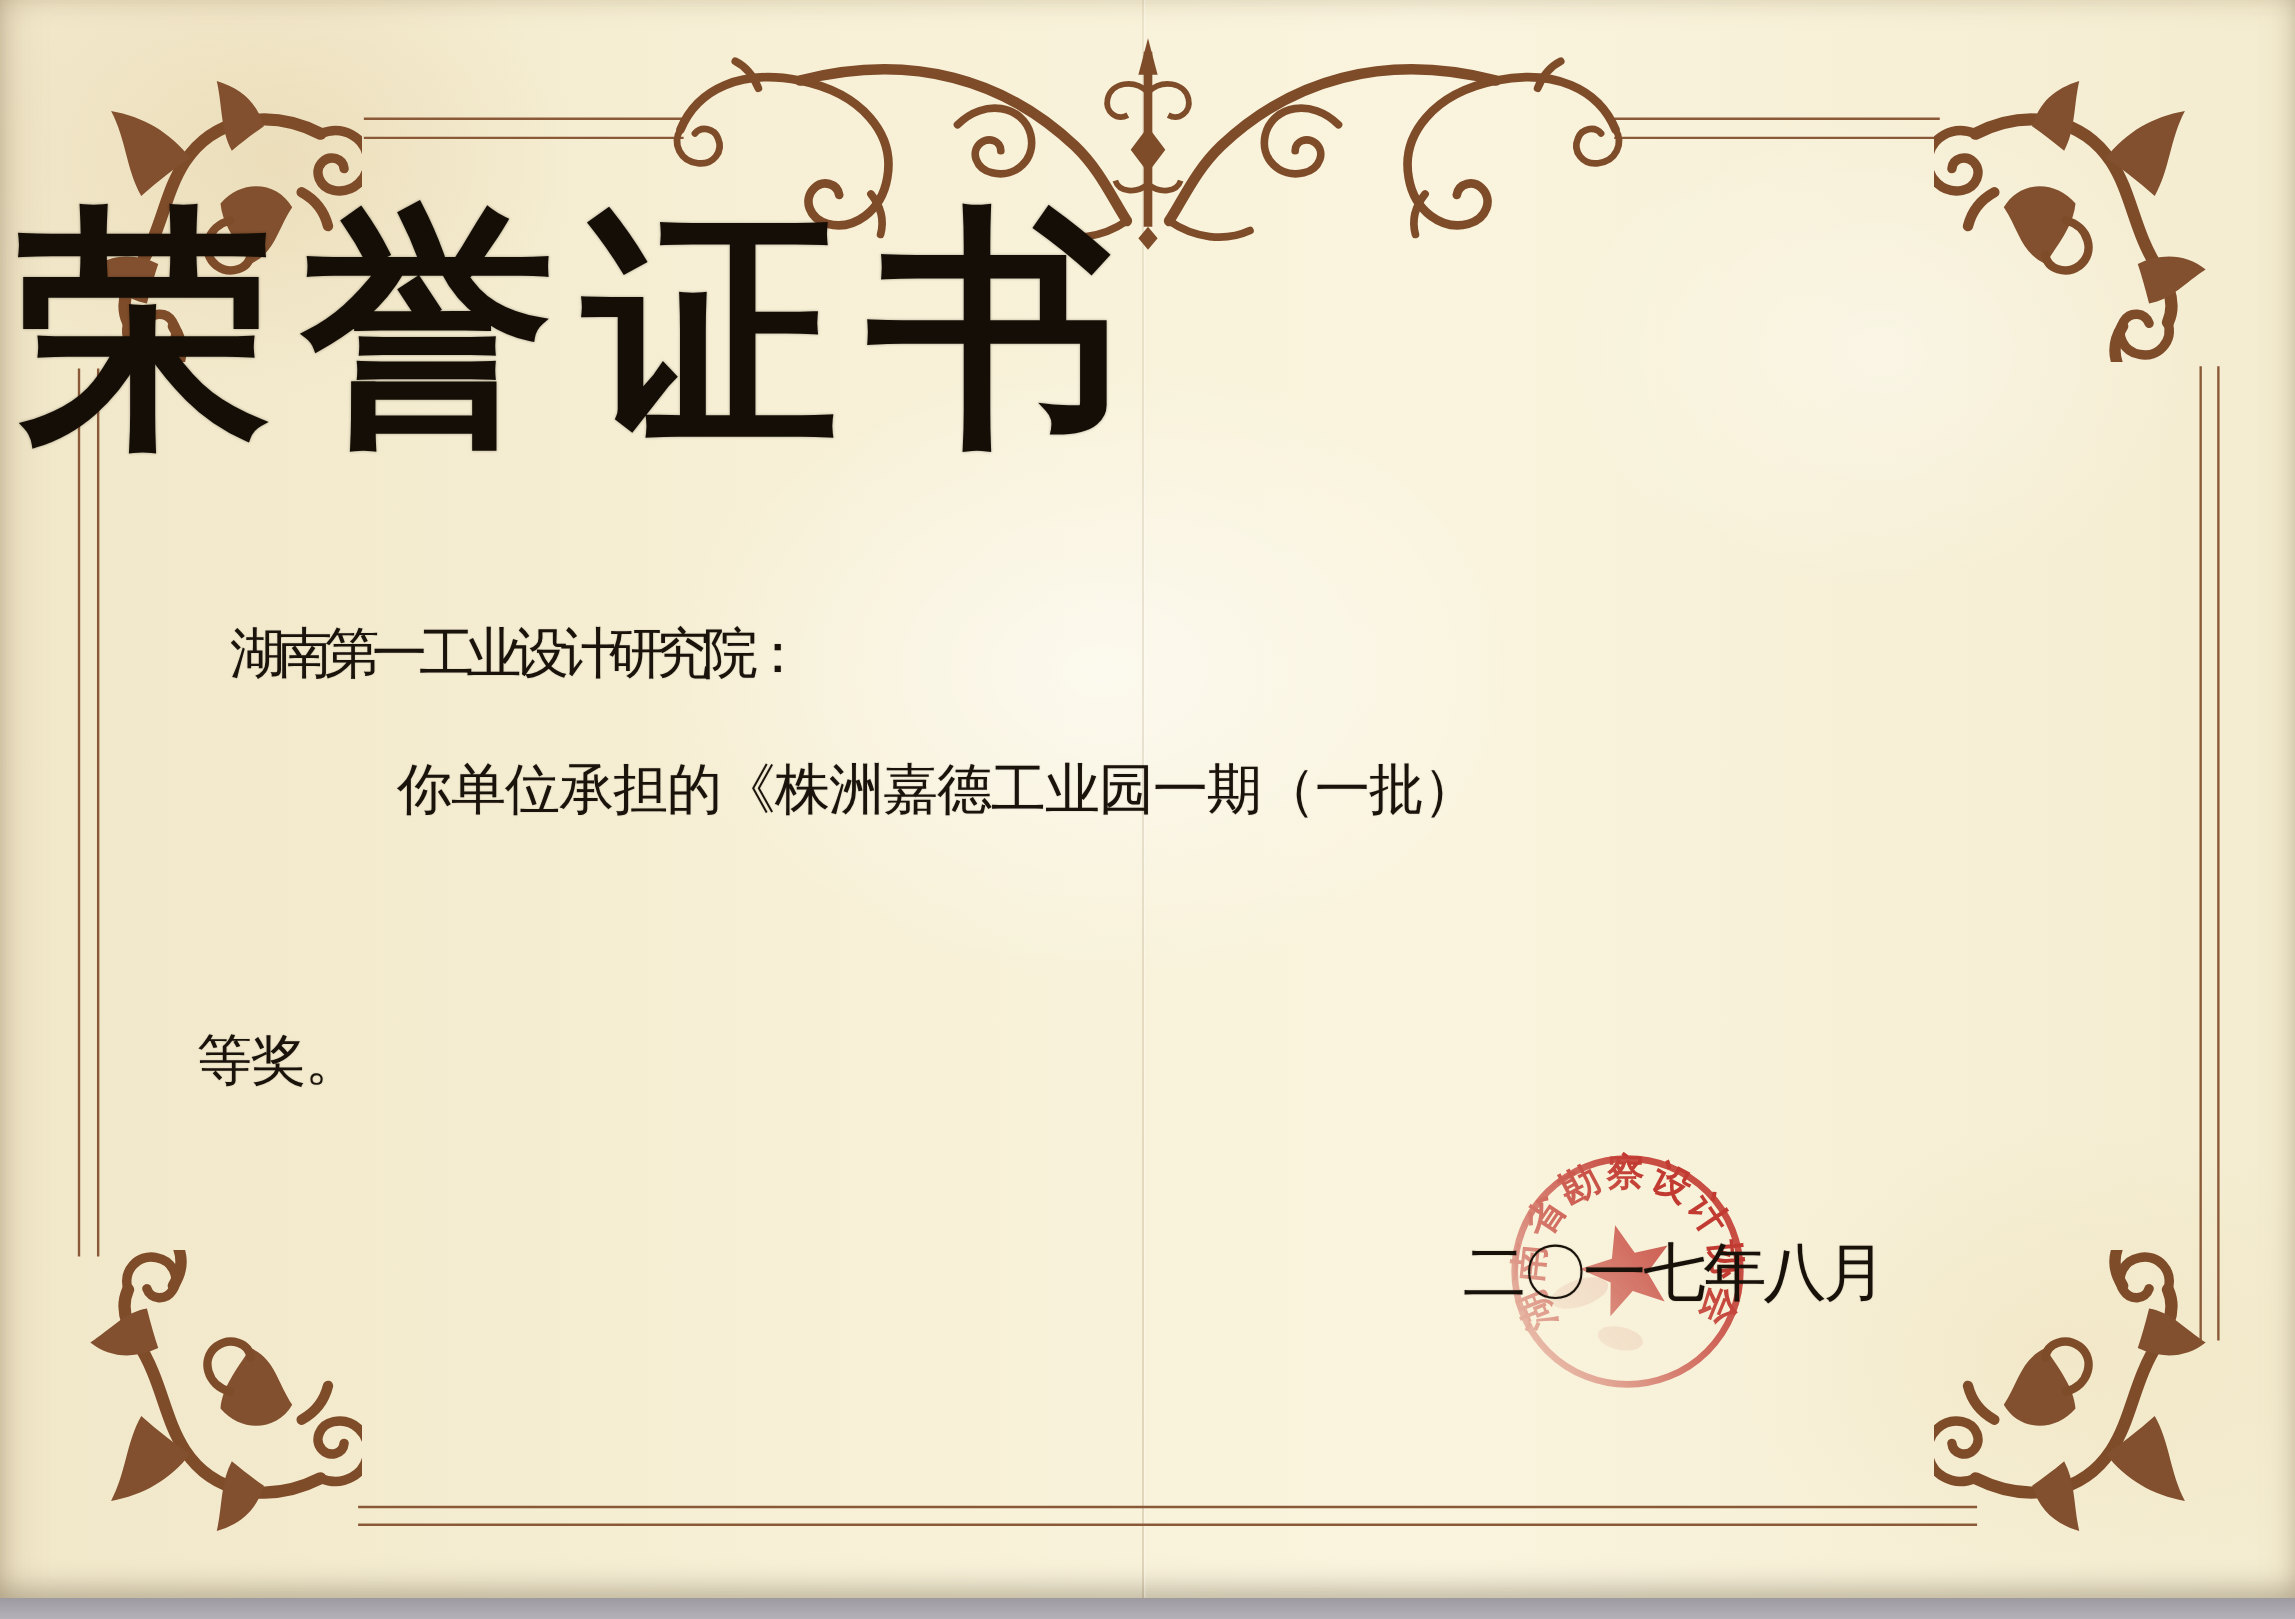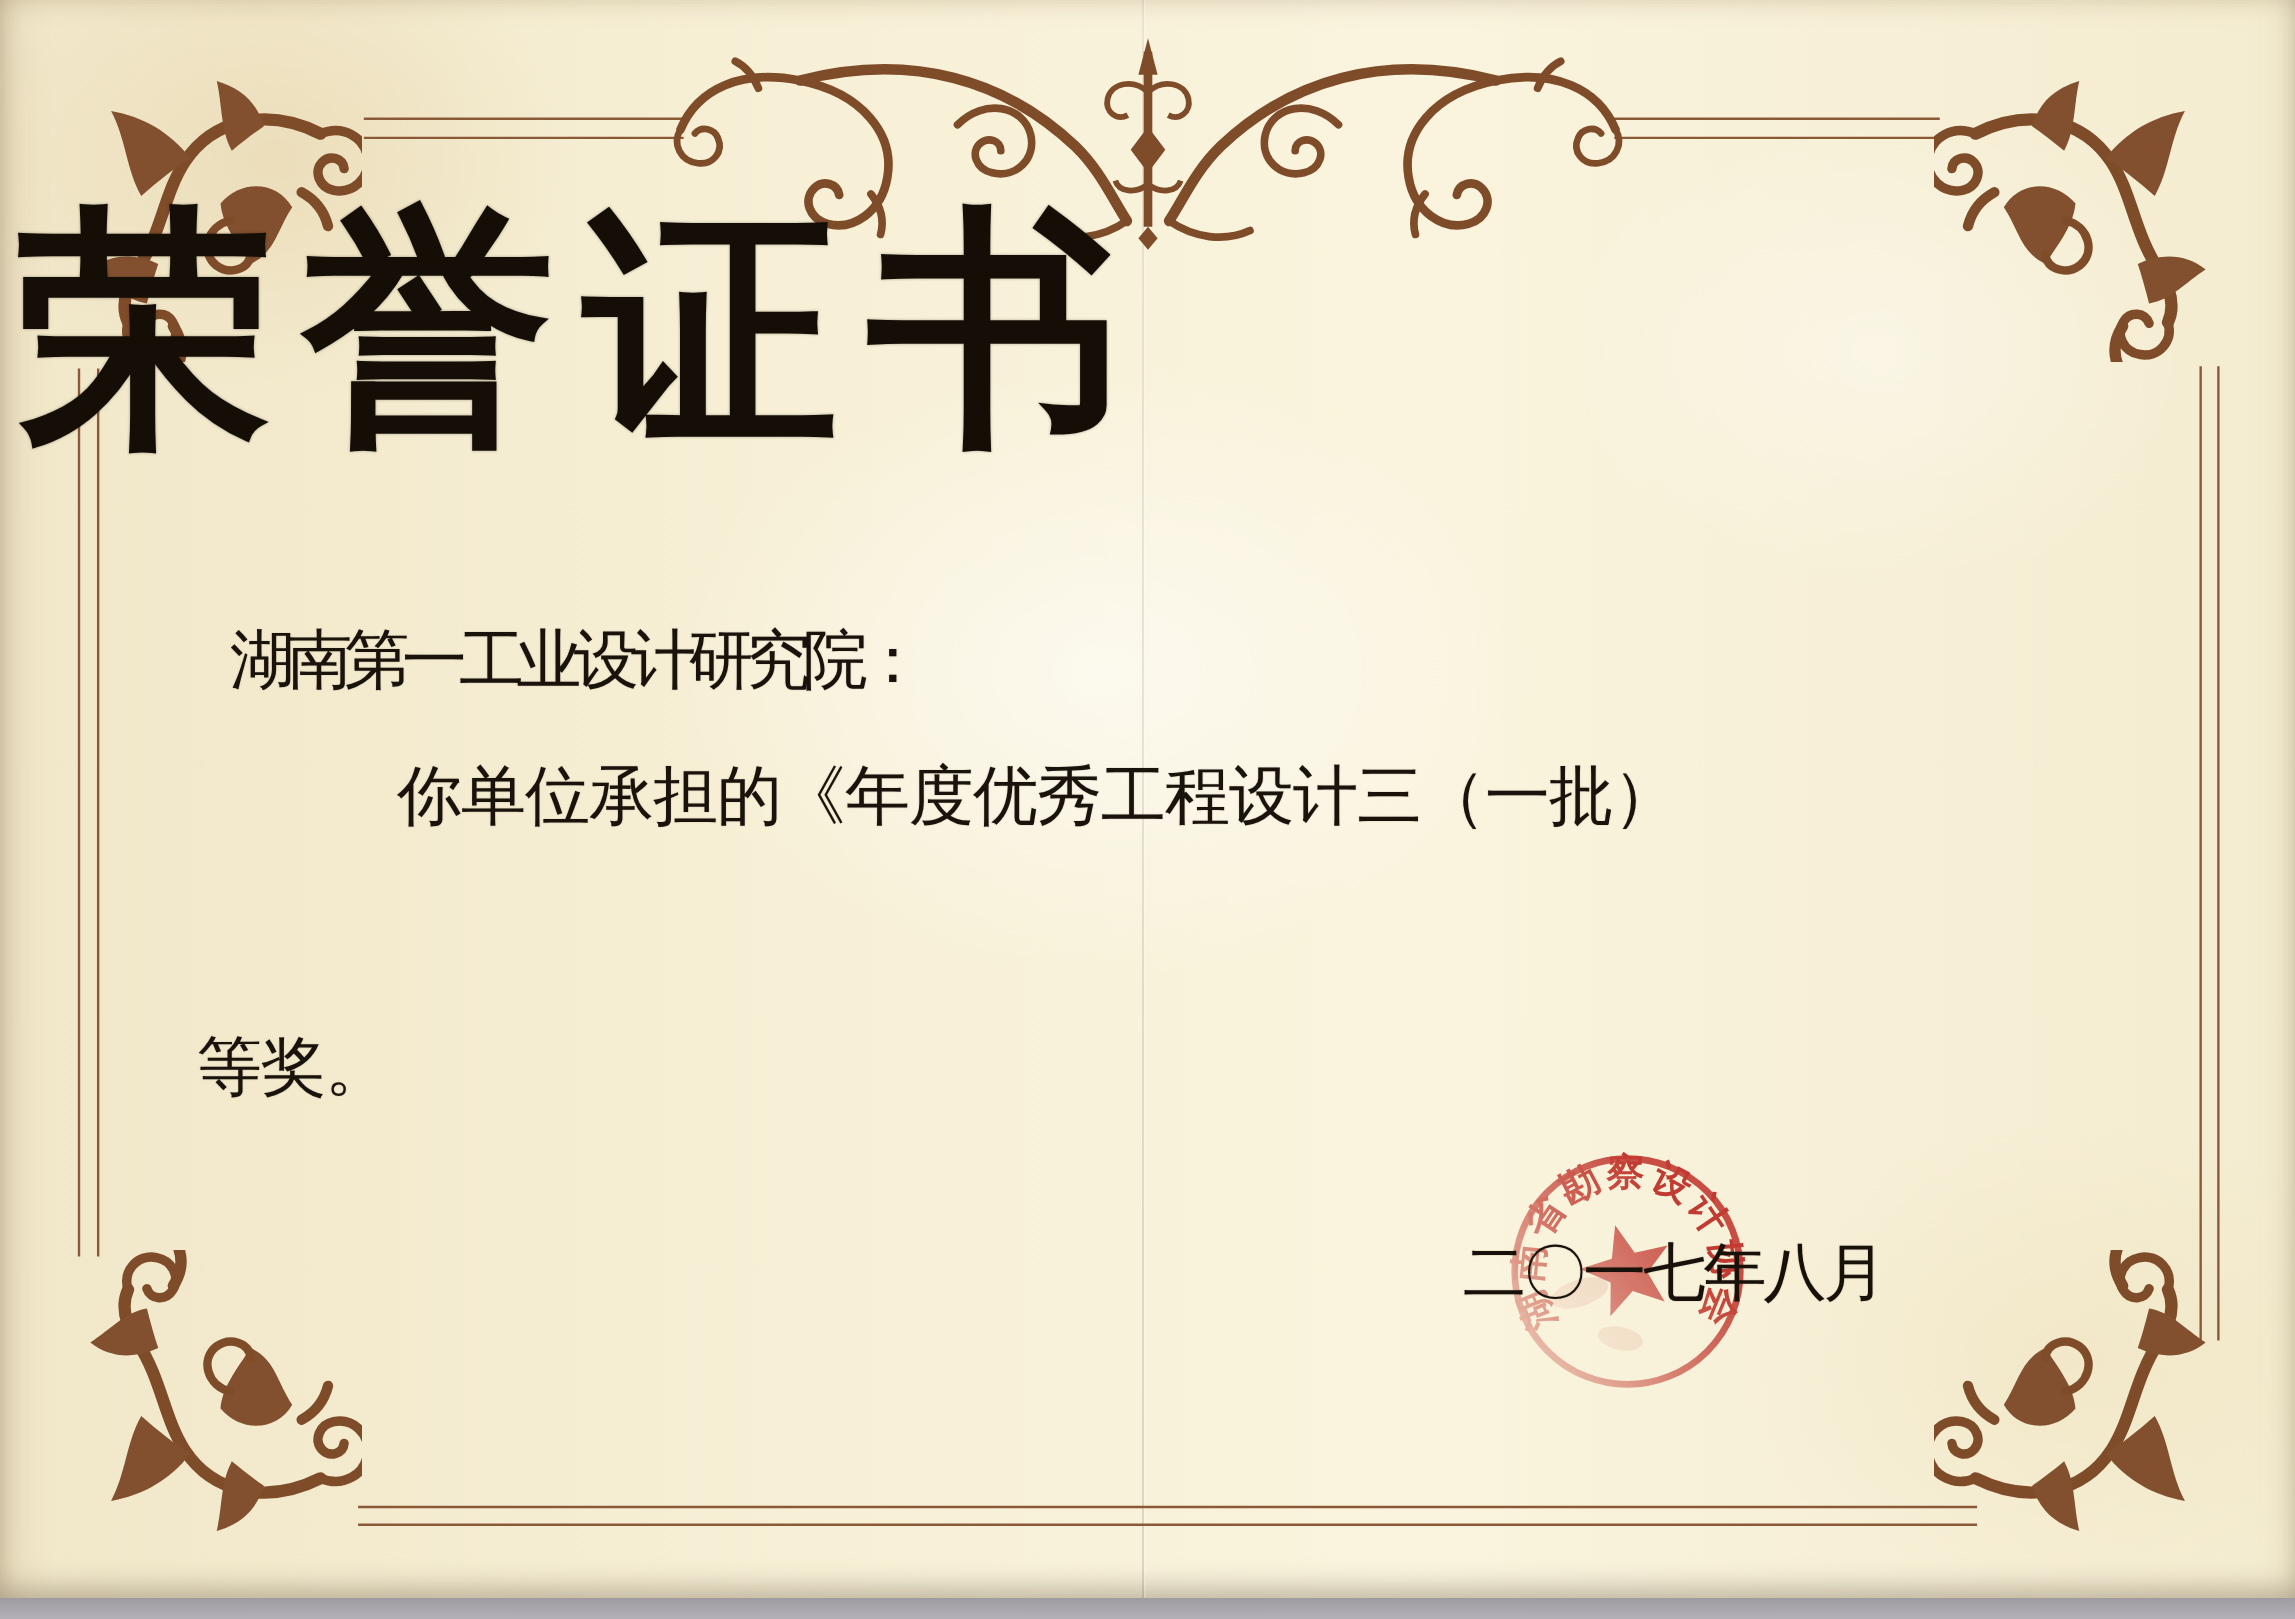--- a/index.html
+++ b/index.html
@@ -31,21 +31,21 @@
   }
   svg.overlay{position:absolute;left:0;top:0;}
   .title{
     position:absolute;left:0;top:205px;width:100%;
     text-align:left;letter-spacing:29px;padding-left:18px;box-sizing:border-box;
     font-size:254px;line-height:1;font-weight:700;color:#140e06;
     text-shadow:0 0 2.9px rgba(20,14,6,0.35);
     font-family:"Liberation Serif","DejaVu Serif",serif;
   }
   .bodyline{
-    position:absolute;color:#1a130b;font-size:65px;line-height:1.2;
+    position:absolute;color:#1a130b;font-size:55px;line-height:1.2;
     white-space:nowrap;font-family:"Liberation Serif","DejaVu Serif",serif;
     text-shadow:0 0 1.4px rgba(26,19,11,0.3);
     z-index:3;
   }
   .l-recipient{left:230px;top:621px;letter-spacing:-7.7px;}
   .l-b1{left:397px;top:757px;letter-spacing:-1px;}
   .l-b2{left:213px;top:892px;letter-spacing:-1px;}
   .l-b3{left:197px;top:1028px;letter-spacing:-1px;}
   .dateline{
     position:absolute;left:1434px;top:1236px;z-index:3;
@@ -142,19 +142,19 @@
       <text font-size="80" font-weight="700" fill="#c23b32" letter-spacing="8" font-family="Liberation Serif, DejaVu Serif, serif">
         <textPath href="#sealTextArc" startOffset="50%" text-anchor="middle">湖南省勘察设计协会</textPath>
       </text>
       <ellipse cx="150" cy="295" rx="62" ry="28" fill="#c23b32" opacity="0.16" transform="rotate(-18 150 295)"></ellipse>
       <ellipse cx="235" cy="390" rx="48" ry="24" fill="#c23b32" opacity="0.15" transform="rotate(12 235 390)"></ellipse>
     </svg>
   </div>
 
   <div class="title">荣誉证书</div>
   <div class="bodyline l-recipient">湖南第一工业设计研究院：</div>
-  <div class="bodyline l-b1">你单位承担的《年度优秀工程设计三（一批）</div>
+  <div class="bodyline l-b1">你单位承担的《株洲嘉德工业园一期（一批）</div>
   <div class="bodyline l-b3">等奖。</div>
   <div class="dateline">二〇一七年八月</div>
 
   <div class="scanner-strip"></div>
 </div>
 
 
 </body></html>

